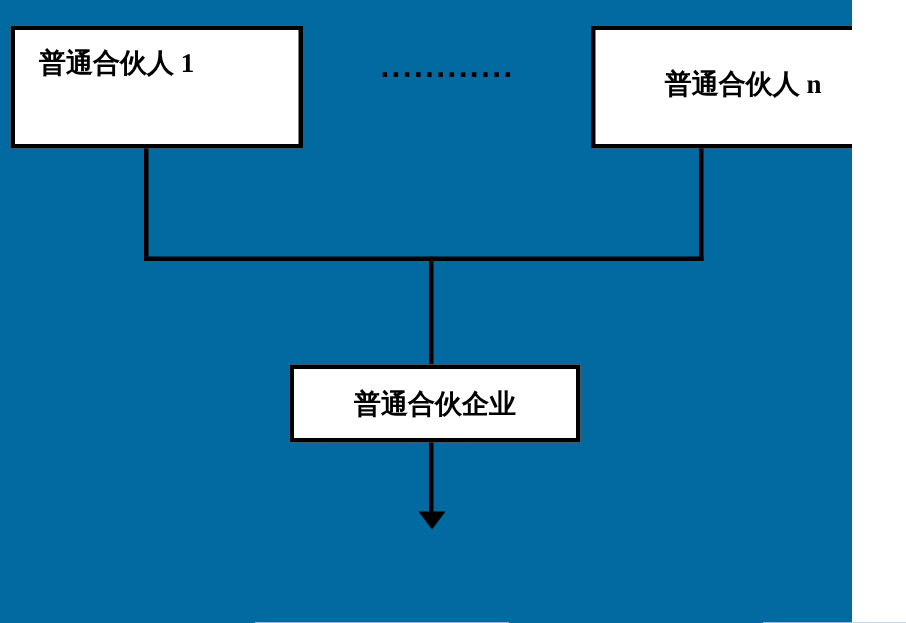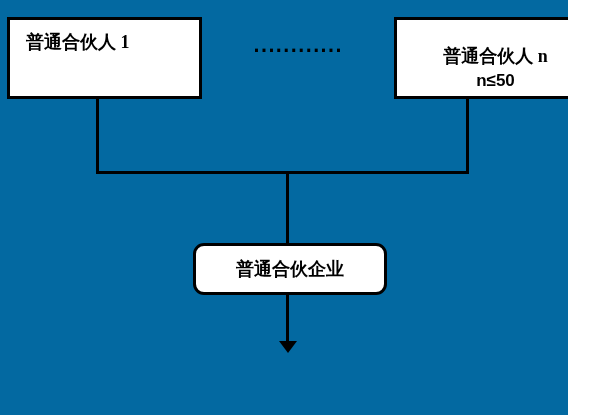--- a/index.html
+++ b/index.html
@@ -59,21 +59,20 @@
   .vline-left   { left: 96px;  top: 99px;  width: 3px;   height: 75px; }
   .vline-right  { left: 466px; top: 99px;  width: 3px;   height: 75px; }
   .hline-merge  { left: 96px;  top: 171px; width: 373px; height: 3px;  }
   .vline-mid    { left: 286px; top: 171px; width: 3px;   height: 72px; }
   .box-partnership {
     left: 193px; top: 243px;
     width: 194px; height: 52px;
     display: flex;
     align-items: center;
     justify-content: center;
-    border-radius: 11px;
   }
   .arrow-shaft { left: 286px; top: 295px; width: 3px; height: 47px; }
   .arrow-head {
     position: absolute;
     left: 279px; top: 341px;
     width: 0; height: 0;
     border-left: 9px solid transparent;
     border-right: 9px solid transparent;
     border-top: 12px solid #000000;
   }
@@ -105,21 +104,20 @@
 <div class="canvas">
 
   <div class="box box-partner1">
     <span>普通合伙人 1</span>
   </div>
 
   <div class="dots">............</div>
 
   <div class="box box-partnerN">
     <div>普通合伙人 n</div>
-    <div class="sub">n≤50</div>
   </div>
 
   <div class="line vline-left"></div>
   <div class="line vline-right"></div>
   <div class="line hline-merge"></div>
   <div class="line vline-mid"></div>
 
   <div class="box box-partnership">
     <span>普通合伙企业</span>
   </div>

